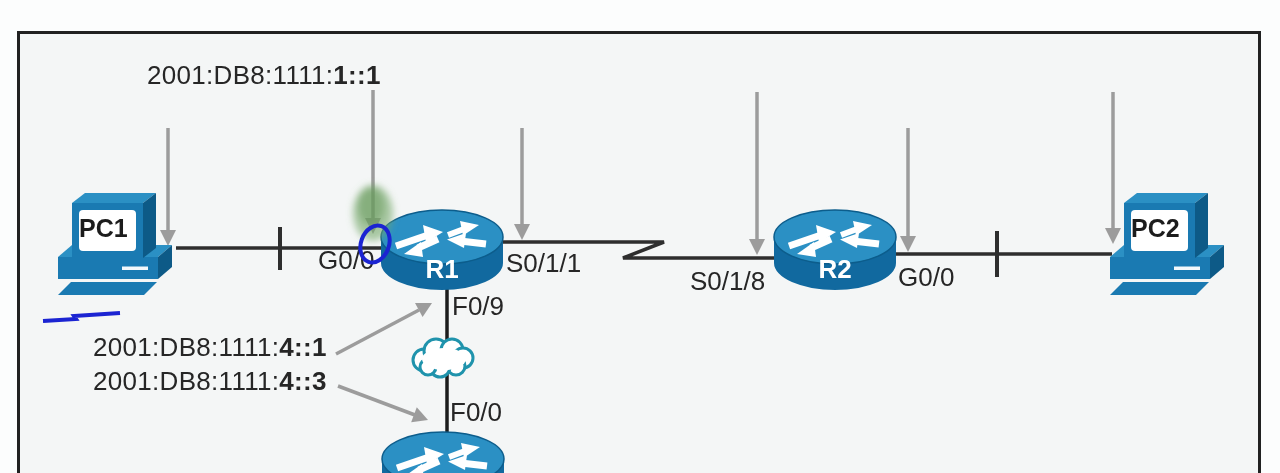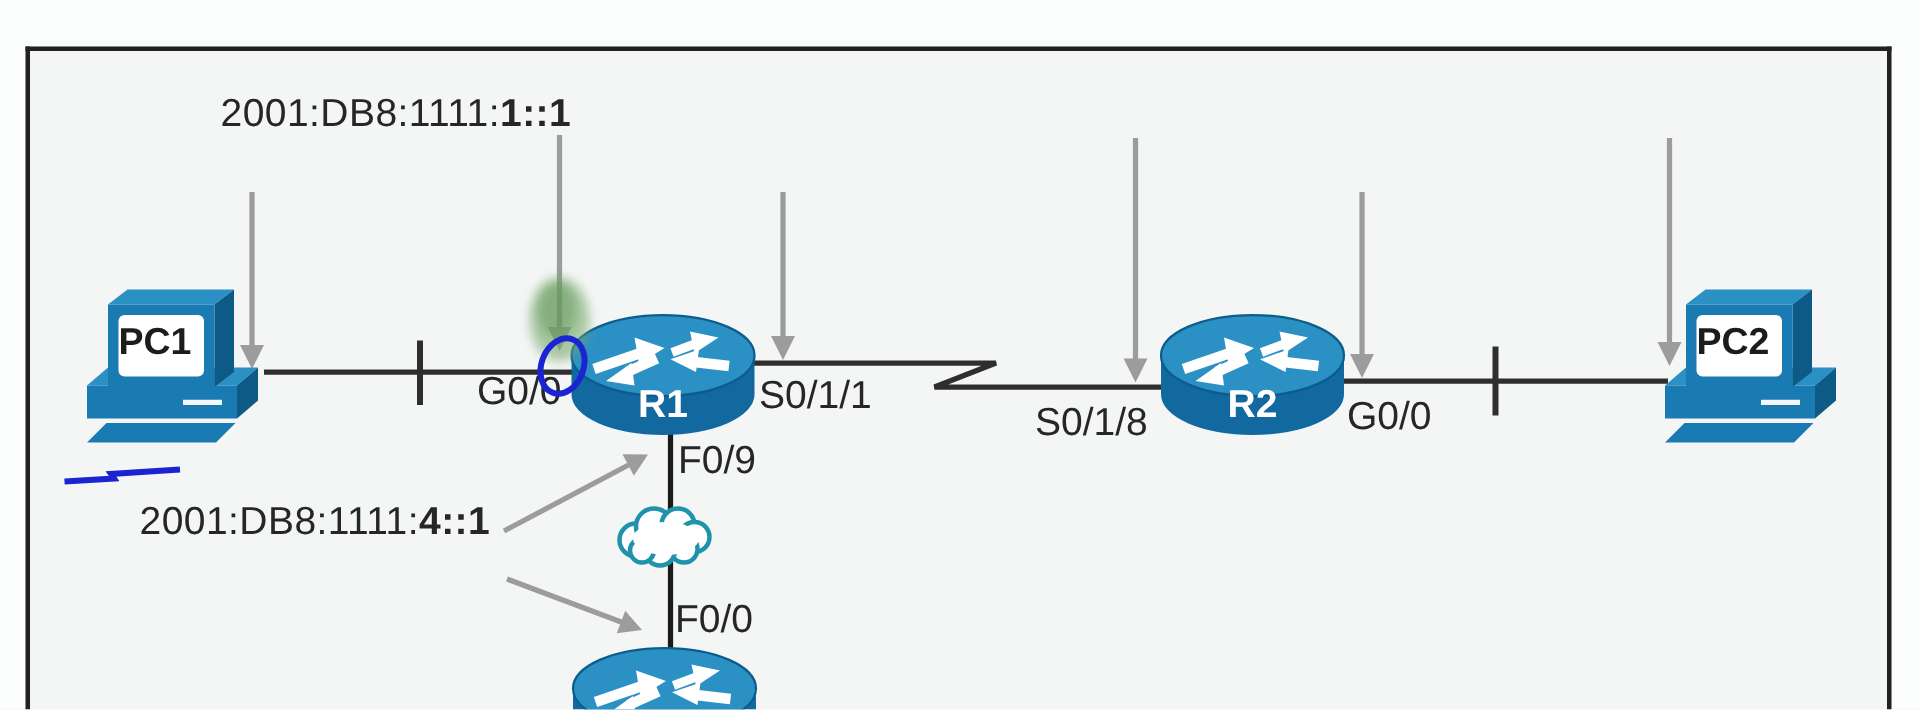--- a/index.html
+++ b/index.html
@@ -112,20 +112,21 @@
 
     <use href="#router-sym" transform="translate(442,250)"></use>
     <use href="#router-sym" transform="translate(835,250)"></use>
     <use href="#router-sym" transform="translate(443,472)"></use>
     <use href="#pc-sym" transform="translate(58,193)"></use>
     <use href="#pc-sym" transform="translate(1110,193)"></use>
   </svg>
 
   <div class="lbl" style="left:147px;top:62px"><span>2001:DB8:1111:</span><b>1::1</b></div>
   <div class="lbl" style="left:93px;top:334px"><span>2001:DB8:1111:</span><b>4::1</b></div>
+  <div class="lbl" style="left:93px;top:368px"><span>2001:DB8:1111:</span><b>4::3</b></div>
 
   <div class="iface" style="left:318px;top:247px">G0/0</div>
   <div class="iface" style="left:506px;top:250px">S0/1/1</div>
   <div class="iface" style="left:690px;top:268px">S0/1/8</div>
   <div class="iface" style="left:898px;top:264px">G0/0</div>
   <div class="iface" style="left:452px;top:293px">F0/9</div>
   <div class="iface" style="left:450px;top:399px">F0/0</div>
 
   <div class="devname" style="left:79px;top:216px;width:58px">PC1</div>
   <div class="devname" style="left:1131px;top:216px;width:58px">PC2</div>

